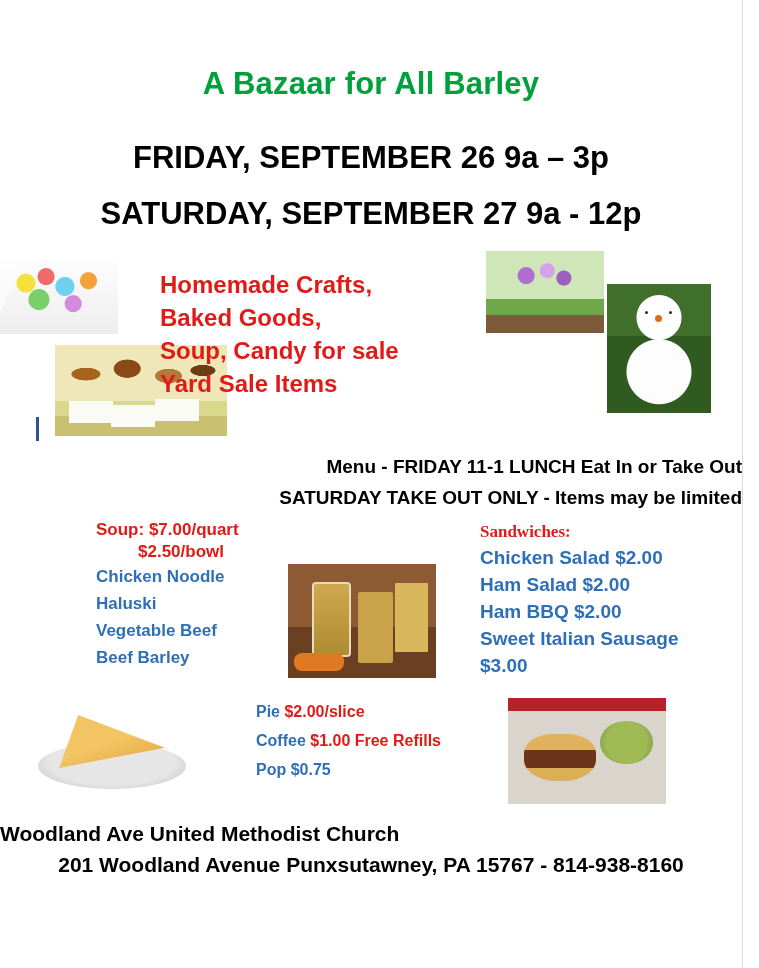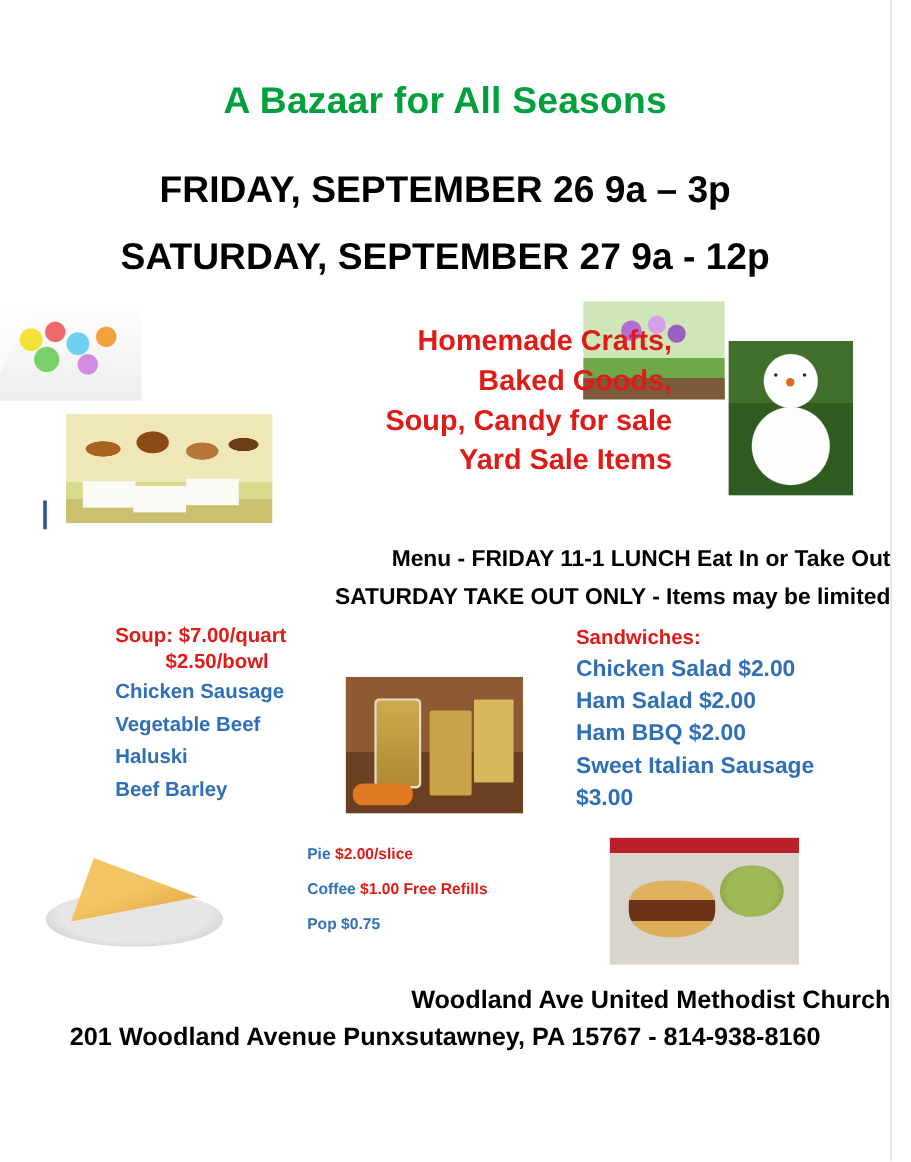--- a/index.html
+++ b/index.html
@@ -50,21 +50,21 @@
   }
   .dateline.l1 { top: 140px; }
   .dateline.l2 { top: 196px; }
 
   
   .crafts {
     position: absolute;
     left: 160px;
     top: 268px;
     width: 400px;
-    text-align: right;
+    text-align: left;
     font-size: 24px;
     font-weight: bold;
     color: #e01b17;
     line-height: 33px;
   }
 
   
   .photo { position: absolute; overflow: hidden; }
   .photo .inner { width: 100%; height: 100%; }
 
@@ -221,54 +221,54 @@
   }
   .soup-price.indent { padding-left: 42px; }
   .soup-item {
     font-size: 17px; font-weight: bold; color: #2f6fb8;
     line-height: 27px;
   }
 
   
   .sand-block { position: absolute; left: 480px; top: 519px; width: 250px; }
   .sand-head {
-    font-size: 17px; font-weight: bold; color: #e01b17; line-height: 25px;
+    font-size: 17px; font-weight: bold; color: #e01b17; line-height: 25px; font-family: Liberation Serif, serif;
   }
   .sand-row {
     font-size: 19px; font-weight: bold; color: #2f6fb8; line-height: 27px;
   }
   .sand-row .price { color: #2f6fb8; }
 
   
   .drink-block { position: absolute; left: 256px; top: 697px; width: 230px; }
-  .drink-row { font-size: 13px; font-weight: bold; line-height: 29px; }
+  .drink-row { font-size: 16px; font-weight: bold; line-height: 29px; }
   .drink-row .name { color: #2f6fb8; }
   .drink-row .price { color: #e01b17; }
   .drink-row.blue .price { color: #2f6fb8; }
 
   
   .footer1 {
-    position: absolute; top: 822px; width: 742px; text-align: right;
+    position: absolute; top: 822px; width: 742px; text-align: left;
     font-size: 21px; font-weight: bold; color: #000000;
   }
   .footer2 {
     position: absolute; top: 853px; width: 742px; text-align: center;
     font-size: 21px; font-weight: bold; color: #000000;
   }
   .footer3 {
     position: absolute; top: 885px; width: 742px; text-align: center;
     font-size: 16px; color: #000000;
   }
 </style>
 </head>
 <body>
 
 <div class="page">
 
-  <div class="title">A Bazaar for All Seasons</div>
+  <div class="title">A Bazaar for All Barley</div>
 
   <div class="dateline l1">FRIDAY, SEPTEMBER 26   9a – 3p</div>
   <div class="dateline l2">SATURDAY, SEPTEMBER 27 9a - 12p</div>
 
   <div class="photo" id="photo-candy">
       <div class="inner"></div>
     </div>
   <div class="photo" id="photo-baked">
       <div class="inner"></div>
     </div>
@@ -296,23 +296,23 @@
     <div>Soup, Candy for sale</div>
     <div>Yard Sale Items</div>
   </div>
 
   <div class="menu-head l1">Menu - FRIDAY 11-1 LUNCH Eat In or Take Out</div>
   <div class="menu-head l2">SATURDAY TAKE OUT ONLY - Items may be limited</div>
 
   <div class="soup-block">
     <div class="soup-price">Soup: $7.00/quart</div>
     <div class="soup-price indent">$2.50/bowl</div>
-    <div class="soup-item">Chicken Sausage</div>
+    <div class="soup-item">Chicken Noodle</div>
+    <div class="soup-item">Haluski</div>
     <div class="soup-item">Vegetable Beef</div>
-    <div class="soup-item">Haluski</div>
     <div class="soup-item">Beef Barley</div>
   </div>
 
   <div class="sand-block">
     <div class="sand-head">Sandwiches:</div>
     <div class="sand-row">
       <span>Chicken Salad</span>
       <span class="price">$2.00</span>
     </div>
     <div class="sand-row">

